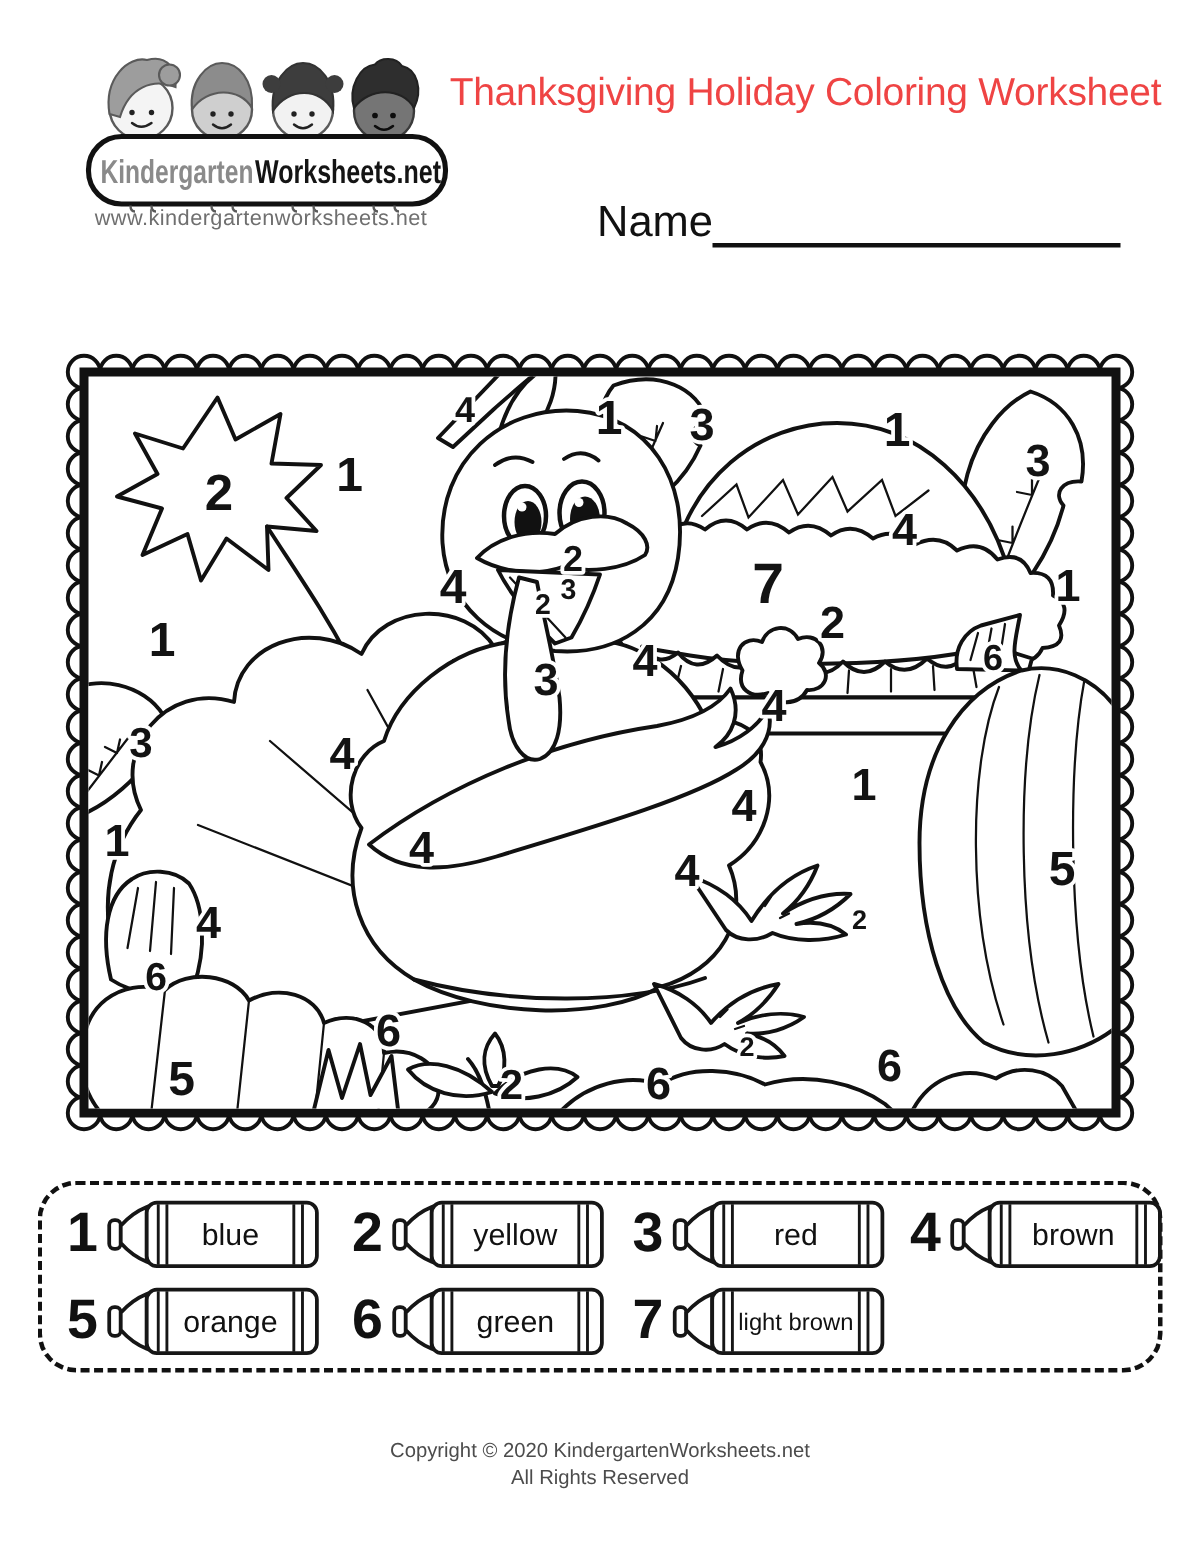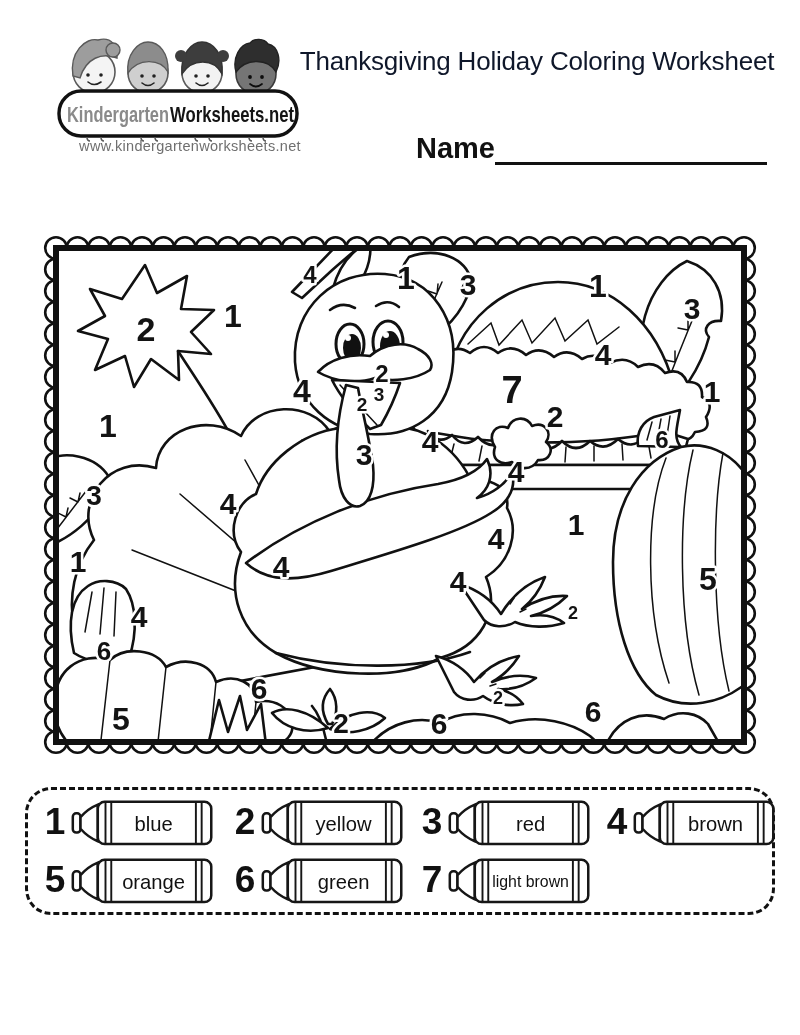--- a/index.html
+++ b/index.html
@@ -2,26 +2,26 @@
 <html><head>
 <meta charset="utf-8">
 <style>
   html,body { margin:0; padding:0; background:#e8e8e8; }
   #page {
     position:relative; width:800px; height:1035px; background:#ffffff;
     font-family:"Liberation Sans", sans-serif; overflow:hidden; margin:0 auto;
   }
   
   #logo-block { position:absolute; left:56px; top:30px; width:246px; }
-  #logo-url { position:absolute; left:68px; top:138px; width:244px; text-align:center;
+  #logo-url { position:absolute; left:52px; top:138px; width:244px; text-align:center;
     font-size:14.5px; color:#6f6f6f; letter-spacing:.3px; }
   #worksheet-title { position:absolute; left:288px; top:46px; width:498px; text-align:center;
-    font-size:26px; color:#0f172a; font-weight:500; letter-spacing:-0.2px; }
+    font-size:26px; color:#ef4444; font-weight:500; letter-spacing:-0.2px; }
   #name-row { position:absolute; left:398px; top:128px; display:flex; align-items:flex-end; }
-  #name-label { font-size:29px; color:#111; font-weight:700;margin-left:18px; }
+  #name-label { font-size:29px; color:#111; font-weight:400; }
   #name-line { display:inline-block; width:272px; border-bottom:3px solid #111; height:34px; }
   
   #frame-svg { position:absolute; left:40px; top:232px; }
   .sh  { fill:#fff; stroke:#111; stroke-width:2.6; stroke-linejoin:round; stroke-linecap:round; }
   .ln  { fill:none; stroke:#111; stroke-width:2.6; stroke-linejoin:round; stroke-linecap:round; }
   .thin{ fill:none; stroke:#111; stroke-width:1.5; stroke-linecap:round; }
   .blk { fill:#111; }
   #scallops circle { fill:#fff; stroke:#111; stroke-width:2.6; }
   .num { font-family:"Liberation Sans", sans-serif; font-weight:bold; fill:#131313;
          text-anchor:middle; dominant-baseline:central;
@@ -445,14 +445,18 @@
       <svg class="crayon" viewBox="0 0 150 52">
         <rect x="2" y="17" width="8" height="20" rx="3.5" class="body"></rect>
         <path d="M 10 21 Q 18 12 28 8 L 28 46 Q 18 42 10 33 Z" class="body"></path>
         <rect x="28" y="5" width="118" height="44" rx="7" class="body"></rect>
         <path d="M 36 6 V 48 M 42 6 V 48 M 130 6 V 48 M 136 6 V 48" fill="none" stroke="#161616" stroke-width="2"></path>
         <text x="86" y="28" class="crayon-label small">light brown</text>
       </svg>
     </div>
   </div>
 
+  <div id="footer">
+    <div>Copyright © 2020 KindergartenWorksheets.net</div>
+    <div>All Rights Reserved</div>
+  </div>
 
 </div>
 
 </body></html>

